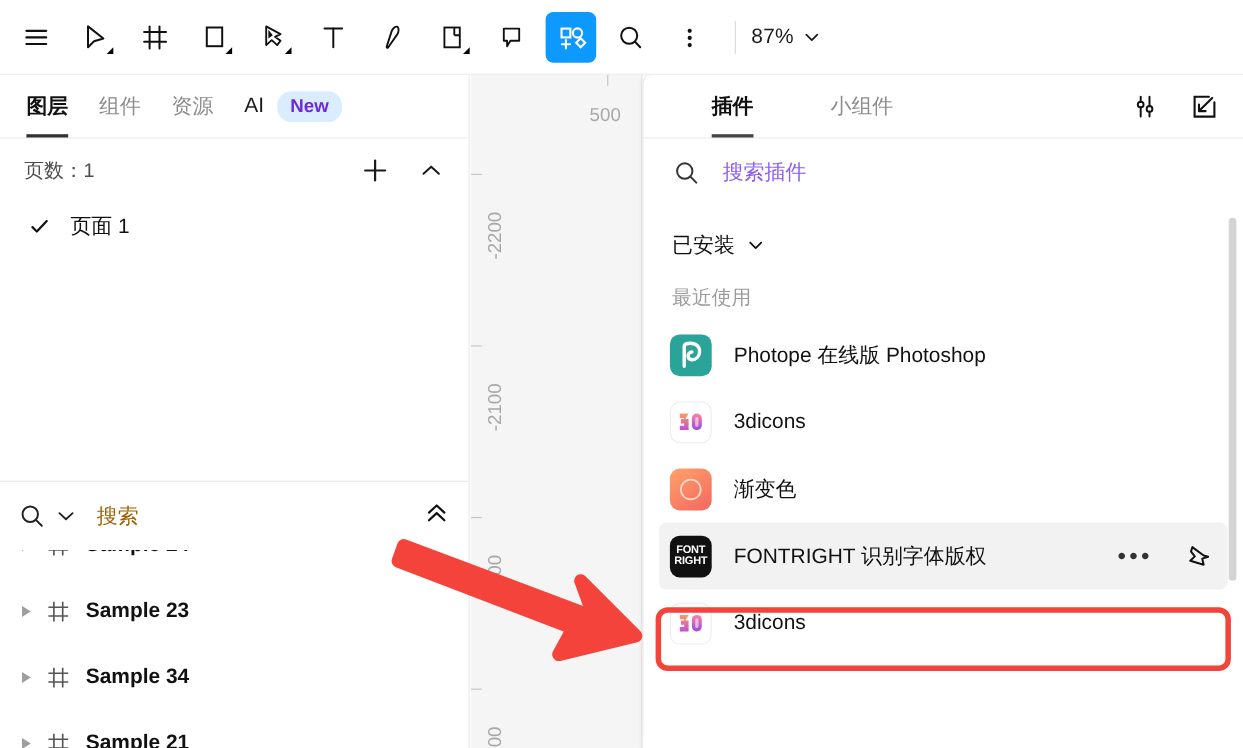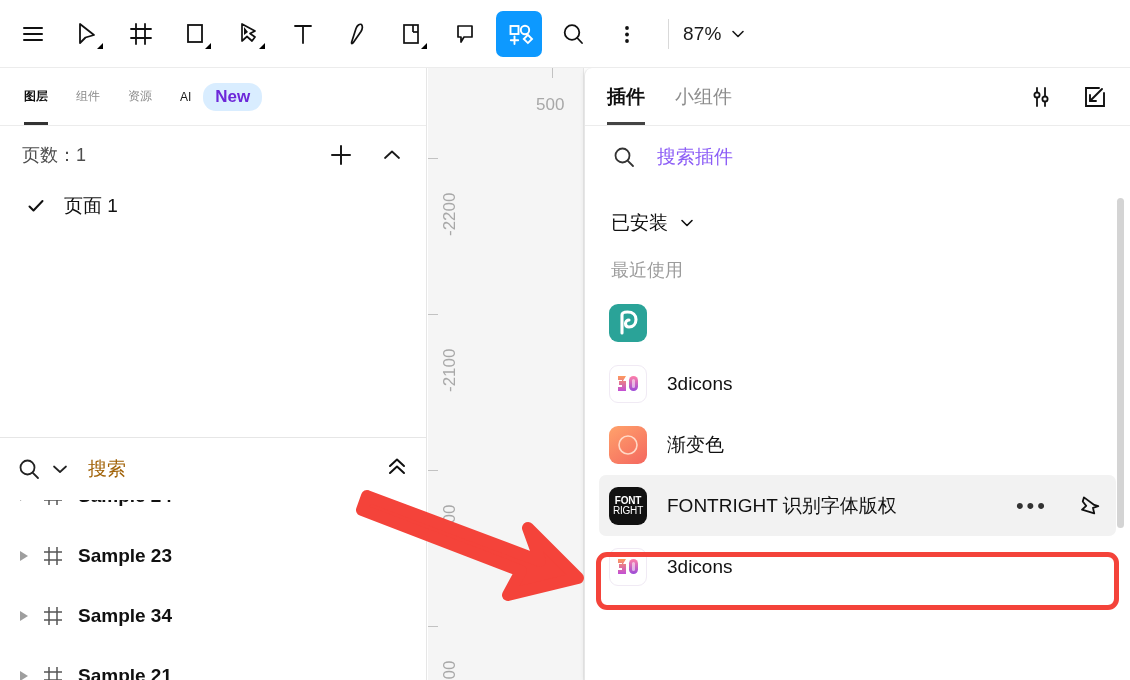--- a/index.html
+++ b/index.html
@@ -47,21 +47,21 @@
     position: absolute; left: 0; top: 68px; width: 427px; height: 612px;
     background: #ffffff; border-right: 1px solid #e6e6e6;
     display: flex; flex-direction: column;
   }
   .lp-tabs {
     height: 58px; display: flex; align-items: center; gap: 28px;
     padding: 0 24px; position: relative;
     border-bottom: 1px solid #ececec;
   }
   .lp-tab {
-    font-size: 12px; color: #8c8c8c; cursor: pointer; white-space: nowrap;
+    font-size: 19px; color: #8c8c8c; cursor: pointer; white-space: nowrap;
     position: relative; height: 57px; display: flex; align-items: center;
   }
   .lp-tab.active { color: #111; font-weight: 700; }
   .lp-tab.active::after {
     content: ""; position: absolute; left: 0; right: 0; bottom: 0;
     height: 3px; background: #333;
   }
   .lp-tab.plain { color: #1a1a1a; }
   .new-badge {
     background: #d9edff; color: #6d28d9; font-size: 17px; font-weight: 700;
@@ -121,21 +121,21 @@
     border-top-left-radius: 8px;
     display: flex; flex-direction: column;
     box-shadow: -1px 0 4px rgba(0,0,0,.05);
   }
   .pp-head {
     height: 58px; display: flex; align-items: center; padding: 0 22px;
     border-bottom: 1px solid #ececec; position: relative;
   }
   .pp-tab {
     font-size: 19px; color: #8c8c8c; cursor: pointer; margin-right: 30px;
-    height: 57px; display: flex; align-items: center; position: relative;
+    height: 57px; display: flex; align-items: center; position: relative; margin-left: 40px;
   }
   .pp-tab.active { color: #111; font-weight: 700; }
   .pp-tab.active::after {
     content: ""; position: absolute; left: 0; right: 0; bottom: 0;
     height: 3px; background: #444;
   }
   .pp-head-actions { margin-left: auto; display: flex; align-items: center; gap: 28px; }
   .pp-search {
     height: 62px; display: flex; align-items: center; gap: 20px; padding: 0 26px;
   }
@@ -476,20 +476,21 @@
       </div>
 
       <div class="sec-recent">最近使用</div>
 
       <div class="plug-row">
         <span class="plug-ico" style="background:#2aa398;">
           <svg width="38" height="38" viewBox="0 0 38 38">
             <path d="M13 29 V11 C13 9 15 8 18.5 8 C24 8 27 11 27 15.5 C27 20 24 23 20 23 C17.5 23 16.5 21.5 16.5 19.5 C16.5 17.5 18 16 20 16" fill="none" stroke="#ffffff" stroke-width="3.1" stroke-linecap="round"></path>
           </svg>
         </span>
+        <span class="plug-name">Photope 在线版 Photoshop</span>
       </div>
 
       <div class="plug-row">
         <span class="plug-ico" style="background:#ffffff; border:1px solid #f0eaf4;">
           <svg width="34" height="34" viewBox="0 0 34 34">
             <defs>
               <linearGradient id="g3a" x1="0" y1="0" x2="0" y2="1">
                 <stop offset="0" stop-color="#ff9a5b"></stop>
                   <stop offset="1" stop-color="#c24fd6"></stop>
               </linearGradient>
@@ -511,21 +512,21 @@
           <svg width="38" height="38" viewBox="0 0 38 38">
             <circle cx="19" cy="19" r="9" fill="none" stroke="#ffd9c7" stroke-width="1.6"></circle>
           </svg>
         </span>
         <span class="plug-name">渐变色</span>
       </div>
 
       <div class="plug-row selected">
         <span class="plug-ico" style="background:#111111; flex-direction:column; line-height:1;">
           <span style="color:#fff;font-size:10px;font-weight:700;letter-spacing:-.2px;">FONT</span>
-          <span style="color:#fff;font-size:10px;font-weight:400;letter-spacing:-.2px;">RIGHT</span>
+          <span style="color:#fff;font-size:10px;font-weight:700;letter-spacing:-.2px;">RIGHT</span>
         </span>
         <span class="plug-name">FONTRIGHT 识别字体版权</span>
         <span class="plug-actions">
           <span class="dots">•••</span>
           <span class="icon-btn">
             <svg width="26" height="26" viewBox="0 0 26 26">
               <path d="M14.5 3.5 L11.5 6.5 L12.5 12 L7 13.5 L16 22.5 L17.5 17 L23 18 L20 15 L14.5 3.5 Z" fill="none" stroke="#111" stroke-width="1.8" stroke-linejoin="round" transform="rotate(-28 14 13)"></path>
             </svg>
           </span>
         </span>

